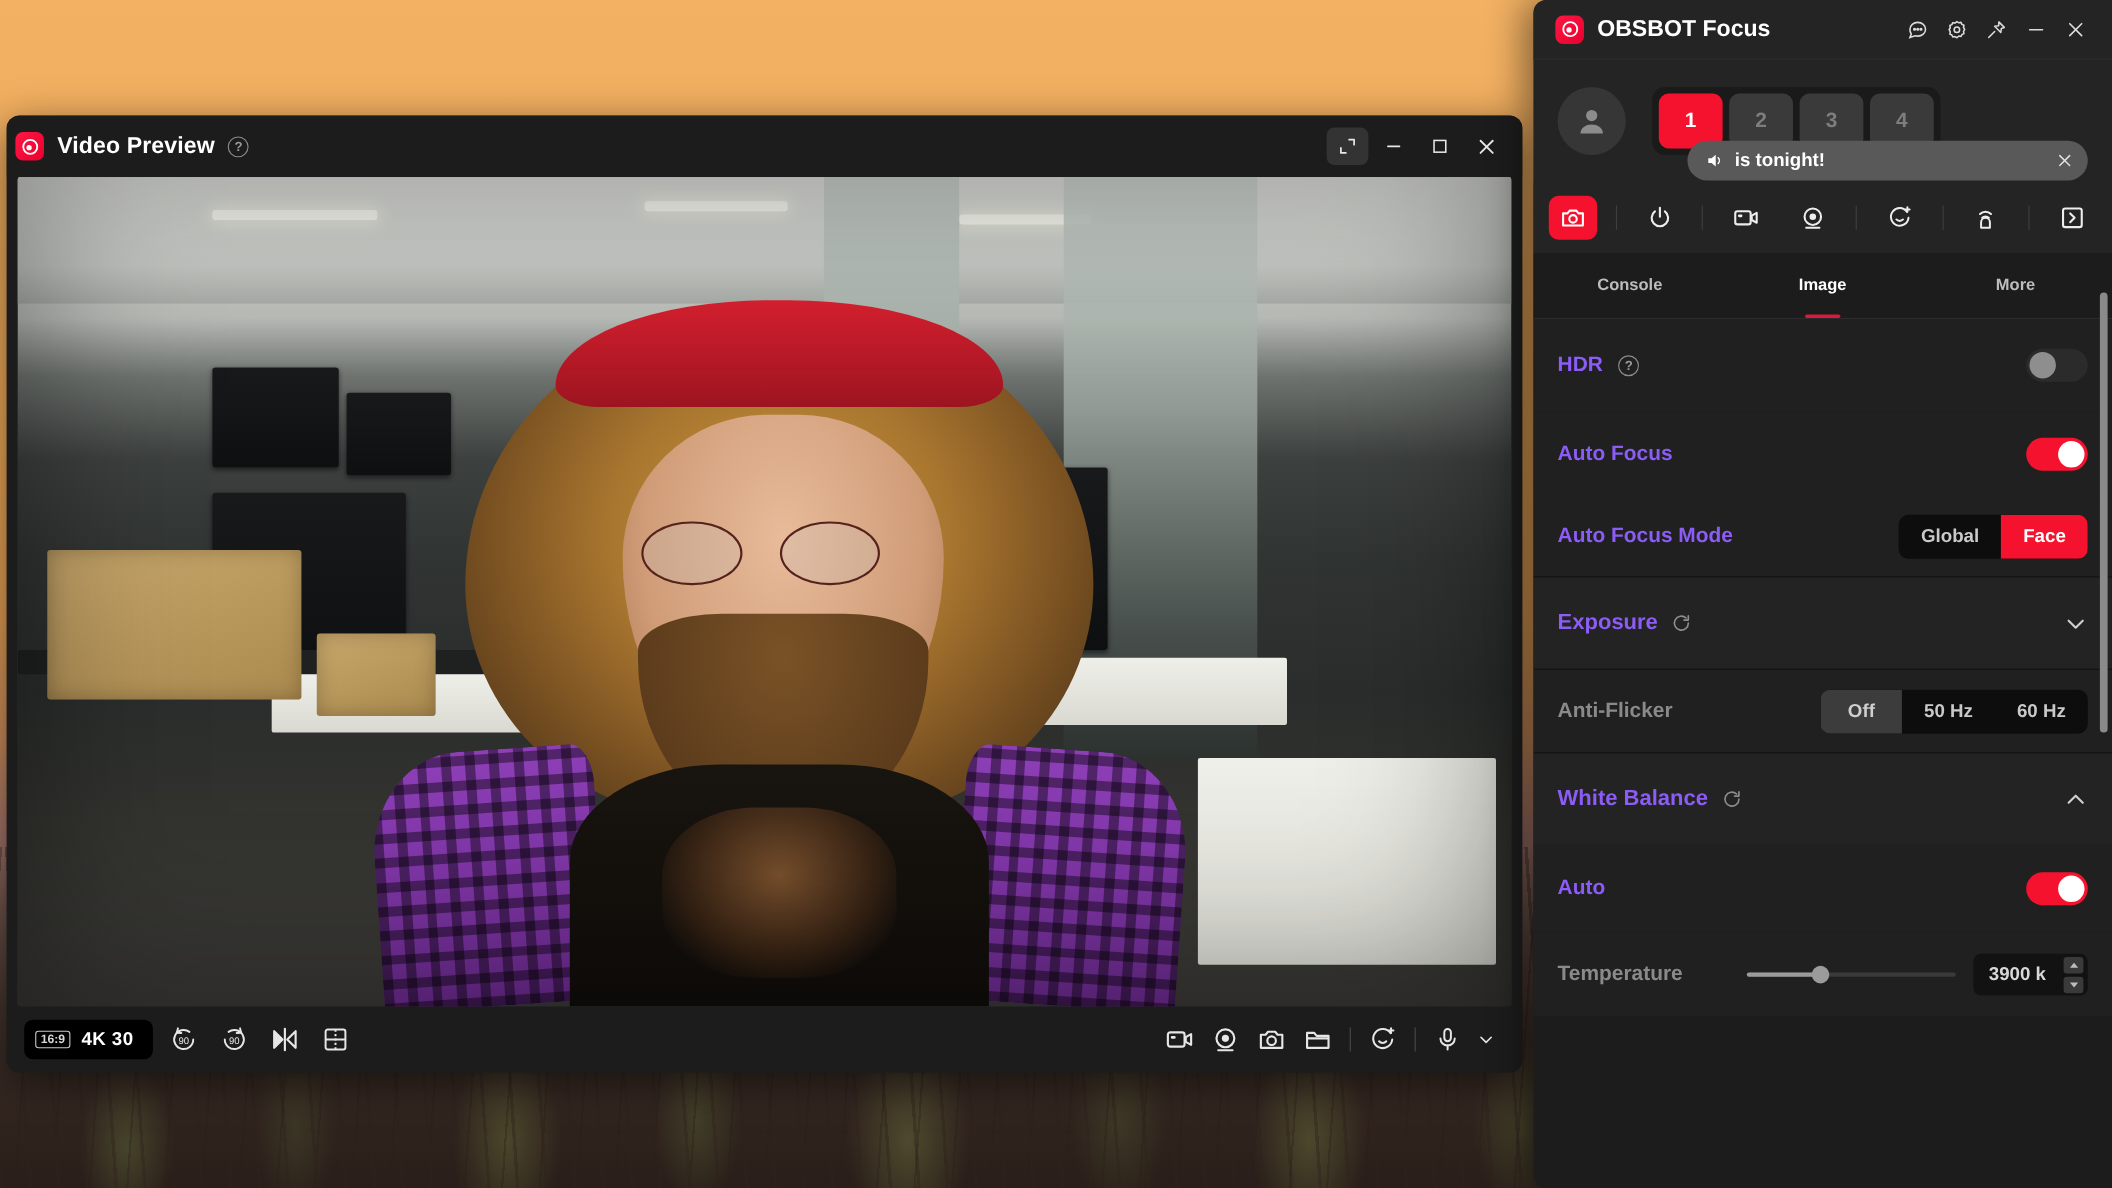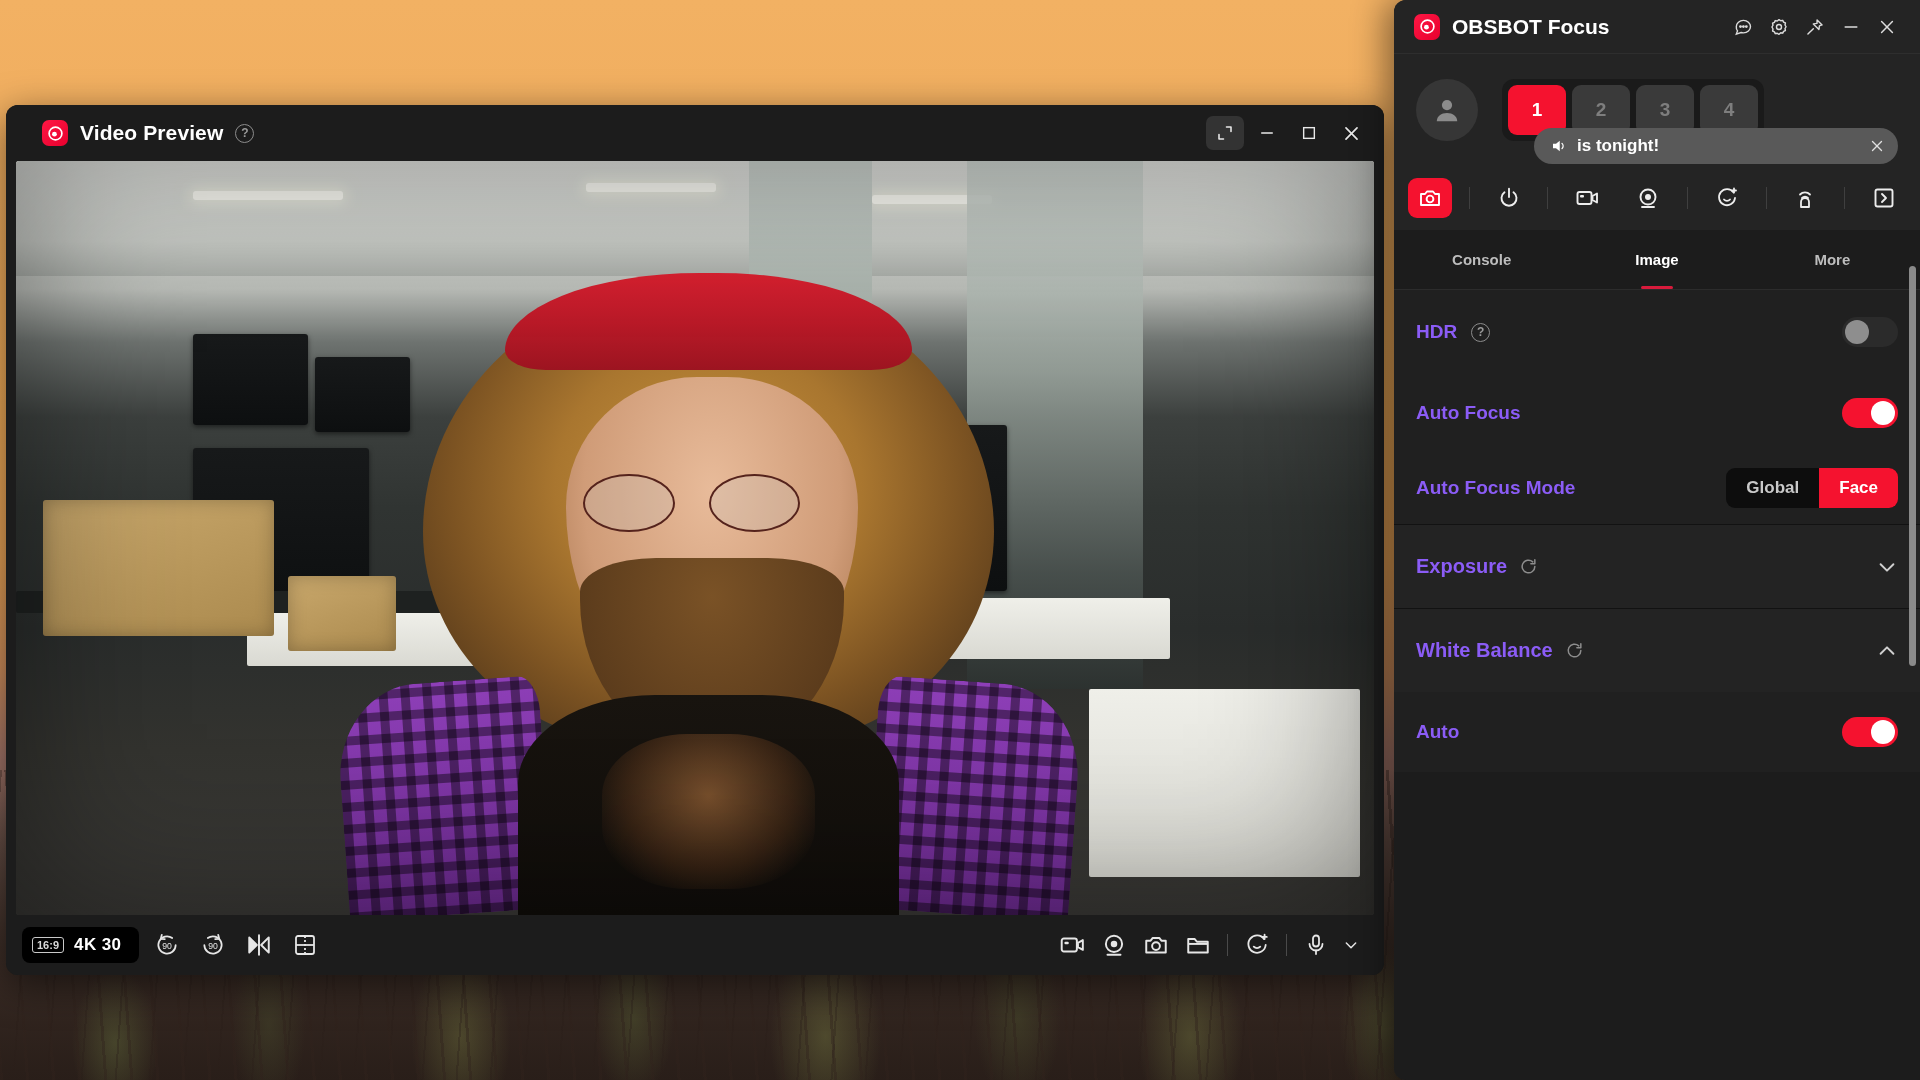--- a/index.html
+++ b/index.html
@@ -43,21 +43,21 @@
 
   
   #video-window {
     position: absolute; left: 6px; top: 105px; width: 1378px; height: 870px;
     background: #1c1c1c; border-radius: 12px;
     box-shadow: 0 10px 38px rgba(0,0,0,.55);
     overflow: hidden; display: flex; flex-direction: column;
   }
   #vp-titlebar {
     height: 56px; flex: 0 0 56px; display: flex; align-items: center;
-    padding: 0 14px 0 36px; background: #1c1c1c;
+    padding: 0 14px 0 8px; background: #1c1c1c;
   }
   .obs-logo {
     width: 26px; height: 26px; border-radius: 7px; flex: 0 0 26px;
     background: linear-gradient(135deg, #ff1744 0%, #e8002e 100%);
     display: flex; align-items: center; justify-content: center;
   }
   .obs-logo svg { display: block; }
   #vp-title {
     color: #fff; font-size: 21px; font-weight: 700; margin-left: 12px;
     letter-spacing: .1px;
@@ -658,20 +658,30 @@
               <polyline points="20,3.5 20,8.5 15,8.5"></polyline>
           </svg>
         </span>
         <span class="row-right chev">
           <svg width="22" height="22" viewBox="0 0 24 24" fill="none" stroke="currentColor" stroke-width="2.1" stroke-linecap="round" stroke-linejoin="round">
               <polyline points="5,9 12,16 19,9"></polyline>
             </svg>
         </span>
       </div>
 
+      <div class="row divider" style="min-height:76px;">
+        <span class="row-label dim">Anti-Flicker</span>
+        <span class="row-right" style="margin-left:auto;">
+          <span class="seg">
+            <span class="seg-item sel-gray">Off</span>
+            <span class="seg-item">50 Hz</span>
+            <span class="seg-item">60 Hz</span>
+          </span>
+        </span>
+      </div>
 
       <div class="row header-row divider" style="min-height:84px;background:#232323;">
         <span class="row-label section">White Balance</span>
         <span class="reset-ico">
           <svg width="19" height="19" viewBox="0 0 24 24" fill="none" stroke="currentColor" stroke-width="1.9" stroke-linecap="round" stroke-linejoin="round">
             <path d="M20 12a8 8 0 1 1-2.6-5.9"></path>
               <polyline points="20,3.5 20,8.5 15,8.5"></polyline>
           </svg>
         </span>
         <span class="row-right chev">
@@ -683,18 +693,42 @@
 
       <div class="row" style="min-height:80px;">
         <span class="row-label">Auto</span>
         <span class="row-right">
           <span class="toggle on">
               <span class="knob"></span>
             </span>
         </span>
       </div>
 
+      <div class="row" style="min-height:76px;">
+        <span class="row-label dim">Temperature</span>
+        <span class="slider-wrap">
+          <span class="slider">
+            <span class="fill" style="width: 35%;"></span>
+              <span class="thumb" style="left: 35%;"></span>
+          </span>
+          <span class="numfield">
+            <span class="val">3900 k</span>
+            <span class="spinner">
+              <span class="spin-btn">
+                <svg width="9" height="7" viewBox="0 0 12 8" fill="#bdbdbd">
+                    <polygon points="6,1 11,7 1,7"></polygon>
+                  </svg>
+              </span>
+              <span class="spin-btn">
+                <svg width="9" height="7" viewBox="0 0 12 8" fill="#bdbdbd">
+                    <polygon points="6,7 1,1 11,1"></polygon>
+                  </svg>
+              </span>
+            </span>
+          </span>
+        </span>
+      </div>
 
     </div>
 
     <div id="ob-scrollbar"></div>
   </div>
 </div>
 
 </body></html>

